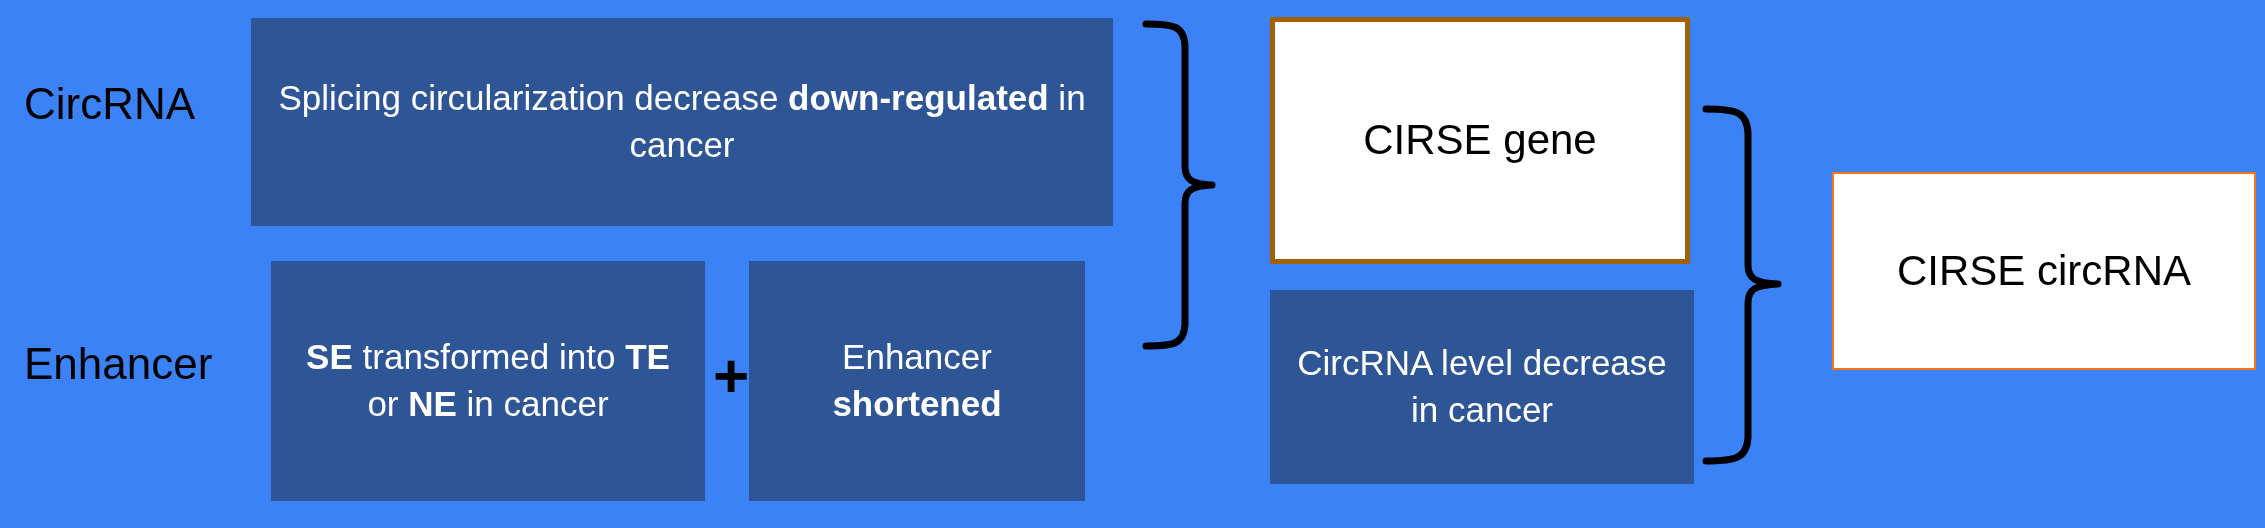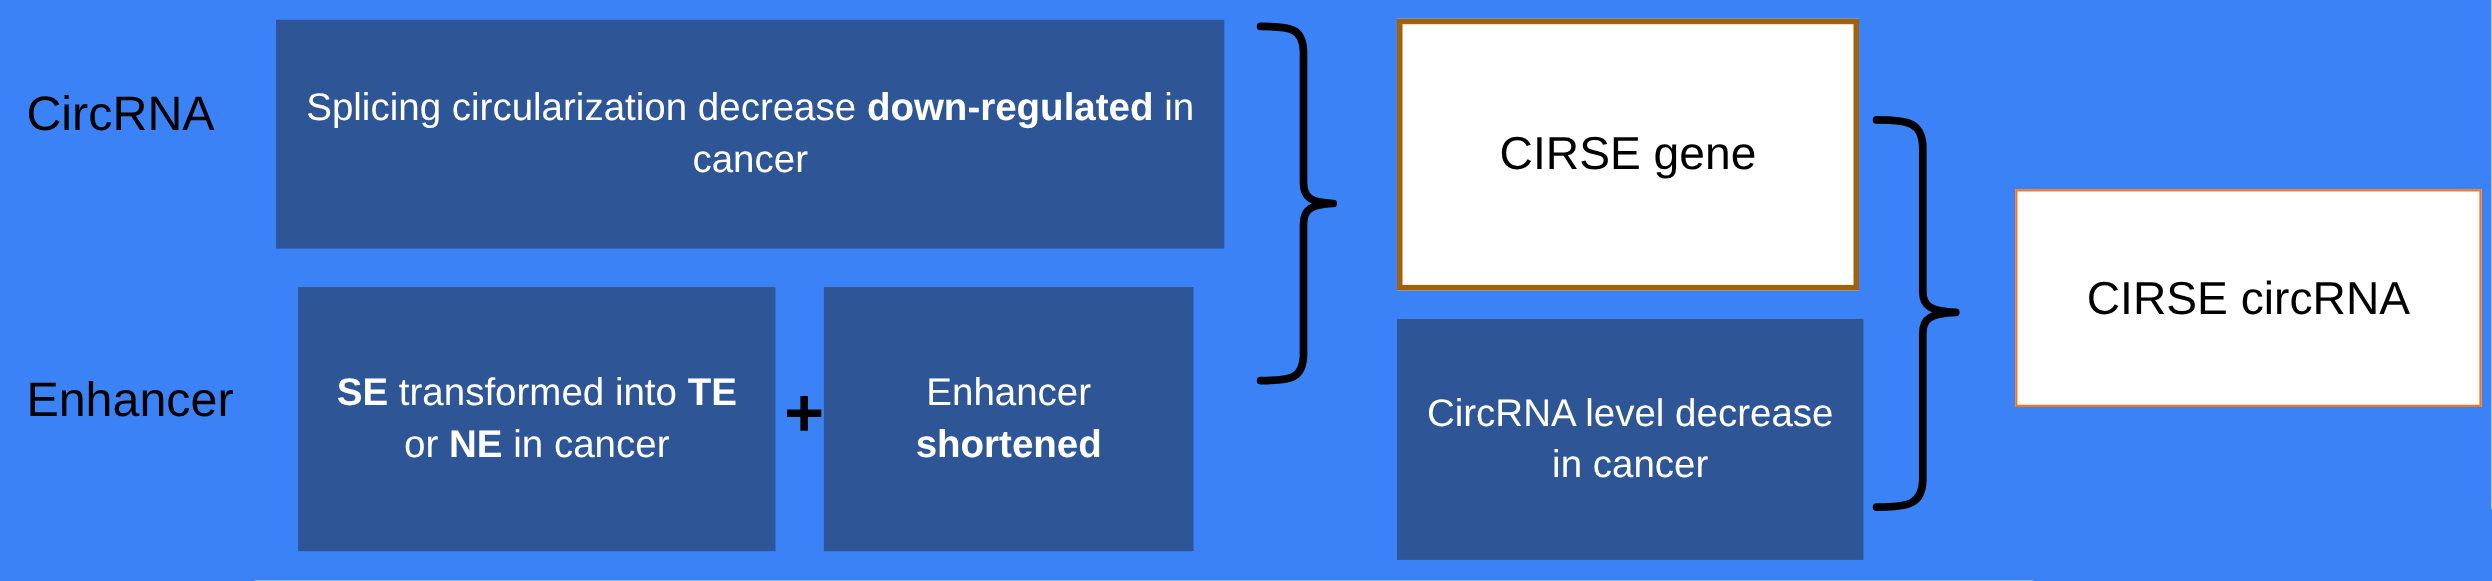--- a/index.html
+++ b/index.html
@@ -45,21 +45,21 @@
     line-height: 1.33;
     padding: 6px 18px;
     font-family: "Liberation Sans", sans-serif;
   }
   .blue-box .txt { display: block; }
   .blue-box b { font-weight: bold; }
 
   #box-splicing   { left: 251px;  top: 18px;  width: 862px; height: 208px; }
   #box-se         { left: 251px;  top: 261px; width: 434px; height: 240px; margin-left: 20px; }
   #box-enh-short  { left: 749px;  top: 261px; width: 336px; height: 240px; }
-  #box-circ-level { left: 1270px; top: 290px; width: 424px; height: 219px; }
+  #box-circ-level { left: 1270px; top: 290px; width: 424px; height: 194px; }
 
   
   .outline-box {
     position: absolute;
     background: #ffffff;
     display: flex;
     align-items: center;
     justify-content: center;
     text-align: center;
     box-sizing: border-box;

